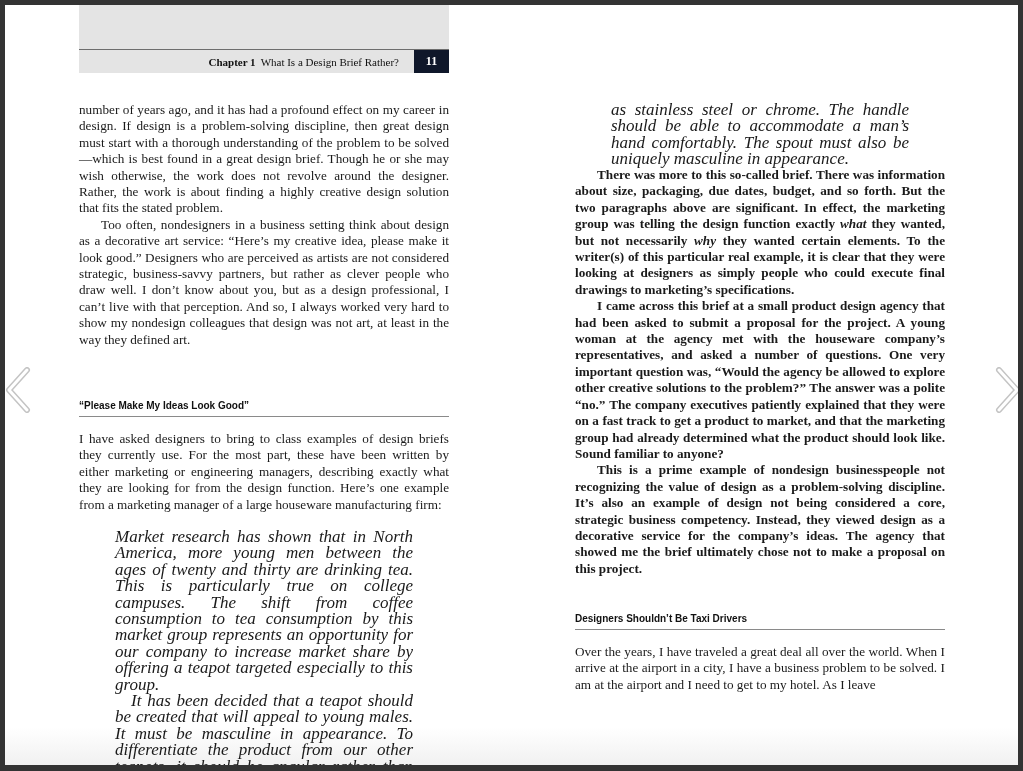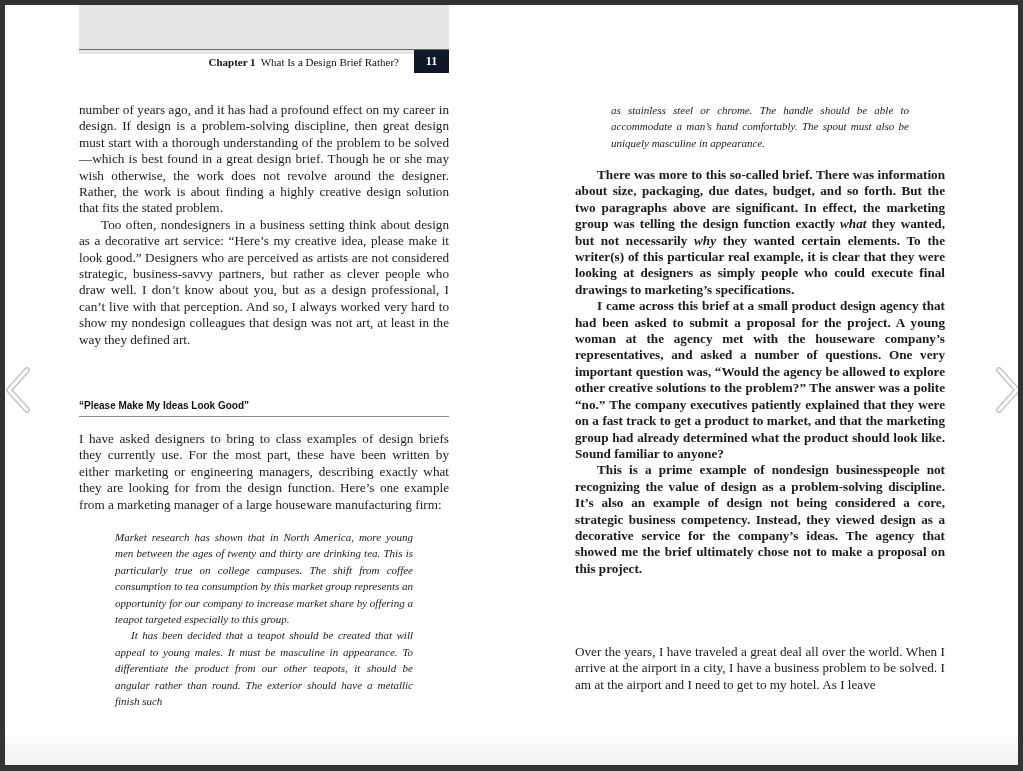--- a/index.html
+++ b/index.html
@@ -21,21 +21,21 @@
       top: 0;
       width: 370px;
       height: 760px;
     }
     .page.left { left: 74px; }
     .page.right { left: 570px; }
 
     .running-head {
       position: absolute;
       left: 0; top: 0;
-      width: 370px; height: 49px;
+      width: 370px; height: 68px;
       background: #e4e4e4;
     }
     .running-head .rule {
       position: absolute;
       left: 0; right: 0; top: 44px;
       height: 1px;
       background: #6d6d6d;
     }
     .running-head .bar {
       position: absolute;
@@ -78,21 +78,21 @@
       color: #111;
       border-bottom: 1px solid #8a8a8a;
       padding-bottom: 1px;
       line-height: 18px;
     }
 
     .extract {
       position: absolute;
       width: 298px;
       font-style: italic;
-      font-size: 11px;
+      font-size: 17px;
       line-height: 16.4px;
       color: #1a1a1a;
       text-align: justify;
     }
     .extract p { margin: 0; }
     .extract p.indent { text-indent: 16px; }
 
     .nav-arrow {
       position: absolute;
       top: 362px;
@@ -139,20 +139,21 @@
     <div class="extract" style="left:36px; top:97px; width:298px;">
       <p>as stainless steel or chrome. The handle should be able to accommodate a man’s hand comfortably. The spout must also be uniquely masculine in appearance.</p>
     </div>
 
     <div class="body-text" style="top:162px;font-weight:bold;">
       <p class="indent"><span>There was more to this so-called brief. There was information about size, packaging, due dates, budget, and so forth. But the two paragraphs above are significant. In effect, the marketing group was telling the design function exactly </span><em>what</em><span> they wanted, but not necessarily </span><em>why</em><span> they wanted certain elements. To the writer(s) of this particular real example, it is clear that they were looking at designers as simply people who could execute final drawings to marketing’s specifications.</span></p>
       <p class="indent">I came across this brief at a small product design agency that had been asked to submit a proposal for the project. A young woman at the agency met with the houseware company’s representatives, and asked a number of questions. One very important question was, “Would the agency be allowed to explore other creative solutions to the problem?” The answer was a polite “no.” The company executives patiently explained that they were on a fast track to get a product to market, and that the marketing group had already determined what the product should look like. Sound familiar to anyone?</p>
       <p class="indent">This is a prime example of nondesign businesspeople not recognizing the value of design as a problem-solving discipline. It’s also an example of design not being considered a core, strategic business competency. Instead, they viewed design as a decorative service for the company’s ideas. The agency that showed me the brief ultimately chose not to make a proposal on this project.</p>
     </div>
 
+    <div class="section-heading" style="top:605px;">Designers Shouldn’t Be Taxi Drivers</div>
 
     <div class="body-text" style="top:639px;">
       <p>Over the years, I have traveled a great deal all over the world. When I arrive at the airport in a city, I have a business problem to be solved. I am at the airport and I need to get to my hotel. As I leave</p>
     </div>
   </div>
 
   <div class="nav-arrow prev">
     <svg width="26" height="46" viewBox="0 0 26 46">
       <path d="M22 3 L4 23 L22 43" fill="none" stroke="#c4c4c4" stroke-width="6" stroke-linecap="round" stroke-linejoin="round"></path>
       <path d="M22 3 L4 23 L22 43" fill="none" stroke="#ffffff" stroke-width="3" stroke-linecap="round" stroke-linejoin="round"></path>

